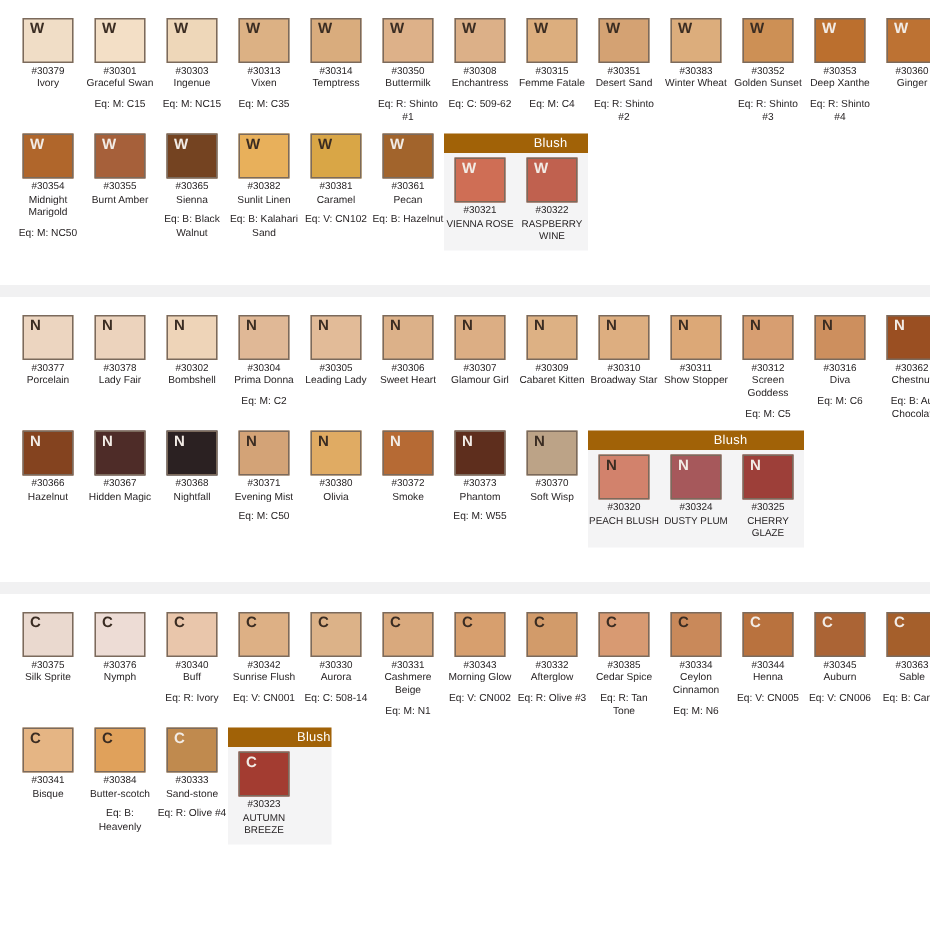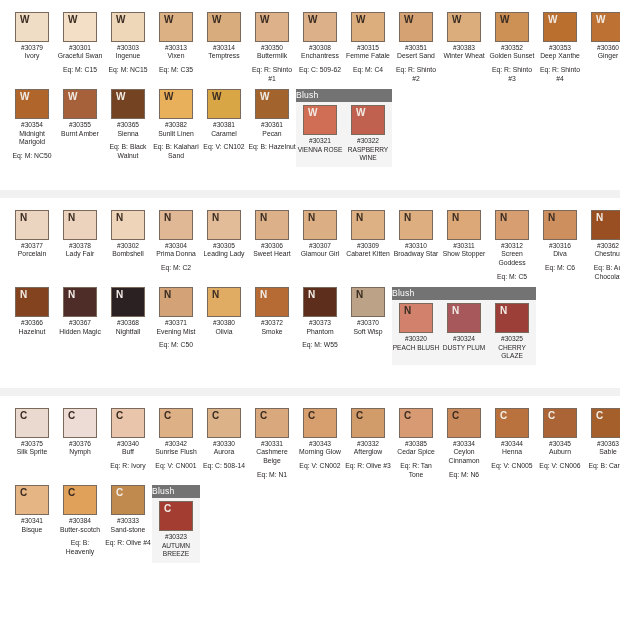--- a/index.html
+++ b/index.html
@@ -52,27 +52,28 @@
     margin-top:5px;text-align:center;color:#231f20;
   }
 
   
   .blush{
     background:#f4f4f5;
     padding-bottom:4px;
     align-self:flex-start;
   }
   .blush-hdr{
-    background:#737373;
+    background:#a16207;
     color:#ffffff;
     font-size:8.6px;
-    text-align:left;
+    text-align:center;
     line-height:13px;
     height:13px;
     letter-spacing:.2px;
+    padding-left:46px;
   }
   .blush-row{display:flex;padding-top:3px;}
   .blush .cell{width:48px;flex:0 0 48px;}
   .bnm{
     font-size:6.6px;line-height:8.6px;
     text-align:center;color:#231f20;
     text-transform:uppercase;
   }
   .spacer{flex:0 0 auto;}
 </style>

